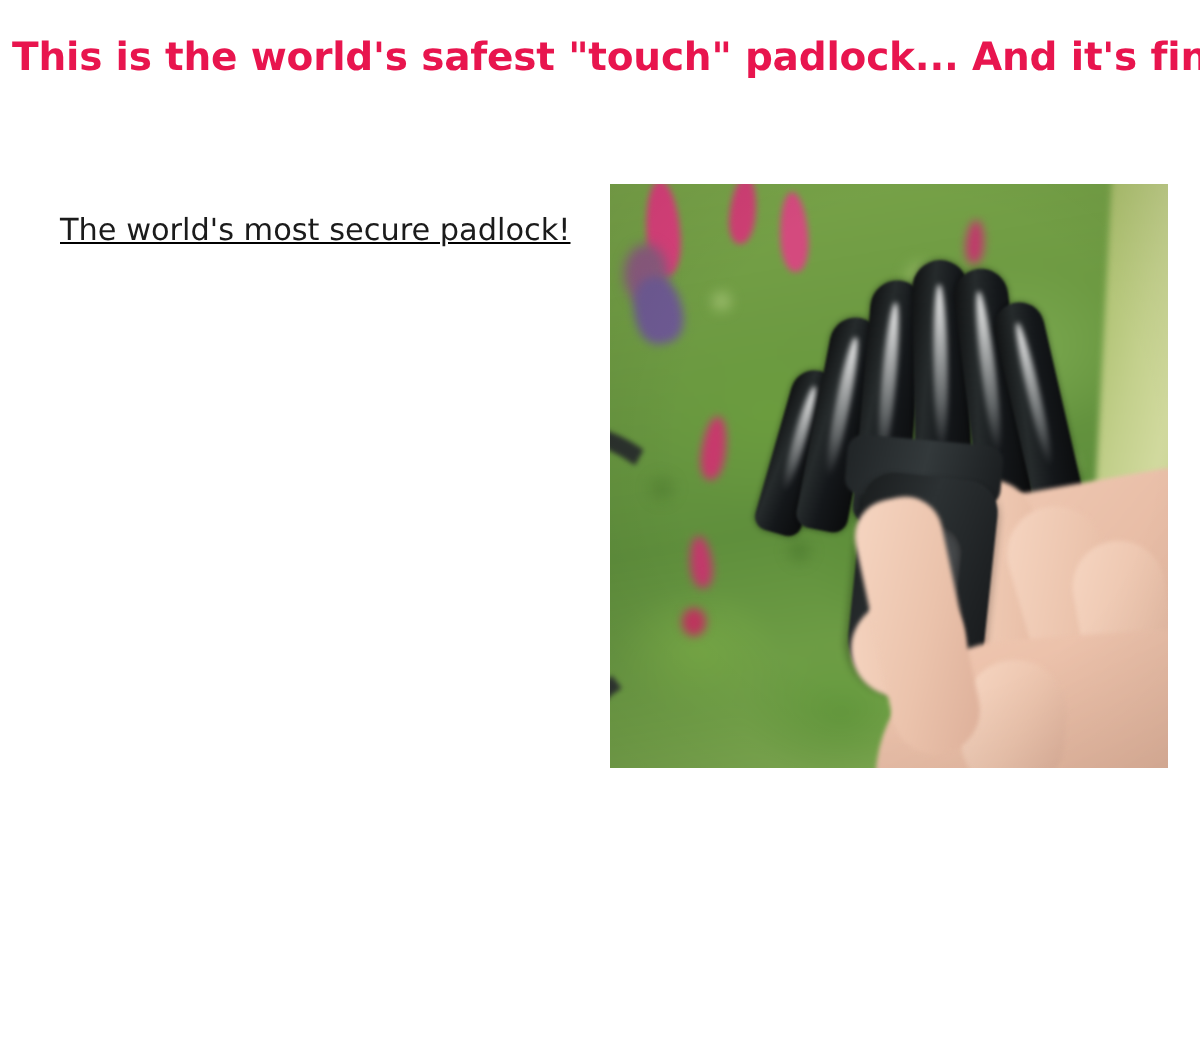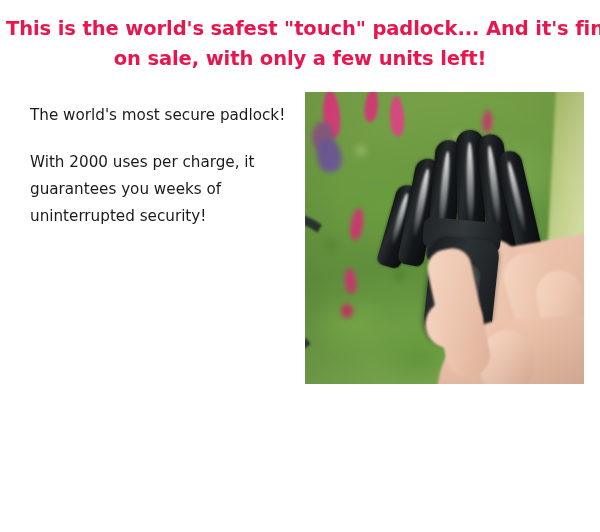--- a/index.html
+++ b/index.html
@@ -52,20 +52,21 @@
     top: 92px;
     width: 600px;
     height: 440px;
   }
 
   .copy-col {
     position: absolute;
     left: 30px;
     top: 10px;
     width: 258px;
+    text-decoration: underline;
   }
 
   .copy-col p {
     margin: 0 0 20px 0;
     color: #1b1b1b;
     font-family: "DejaVu Sans", "Liberation Sans", sans-serif;
     font-size: 15.2px;
     line-height: 27px;
     text-align: left;
   }
@@ -265,28 +266,26 @@
     pointer-events: none;
   }
 </style>
 </head>
 <body>
 
 <div class="page">
 
   <div class="headline">
     <span class="line line1">This is the world's safest "touch" padlock... And it's finally</span>
-    <span class="line line2">on sale, with only a few units left!</span>
   </div>
 
   <div class="content">
 
     <div class="copy-col">
       <p>The world's most secure padlock!</p>
-      <p>With 2000 uses per charge, it guarantees you weeks of uninterrupted security!</p>
     </div>
 
     <div class="photo-wrap" aria-label="Hands holding a black biometric touch padlock, index finger pressing the fingerprint sensor, against a blurred green garden background with pink flowers">
       <div class="photo">
 
         <div class="bg-foliage"></div>
         <div class="bg-dapple"></div>
 
         <div class="flower f1"></div>
         <div class="flower f2"></div>

